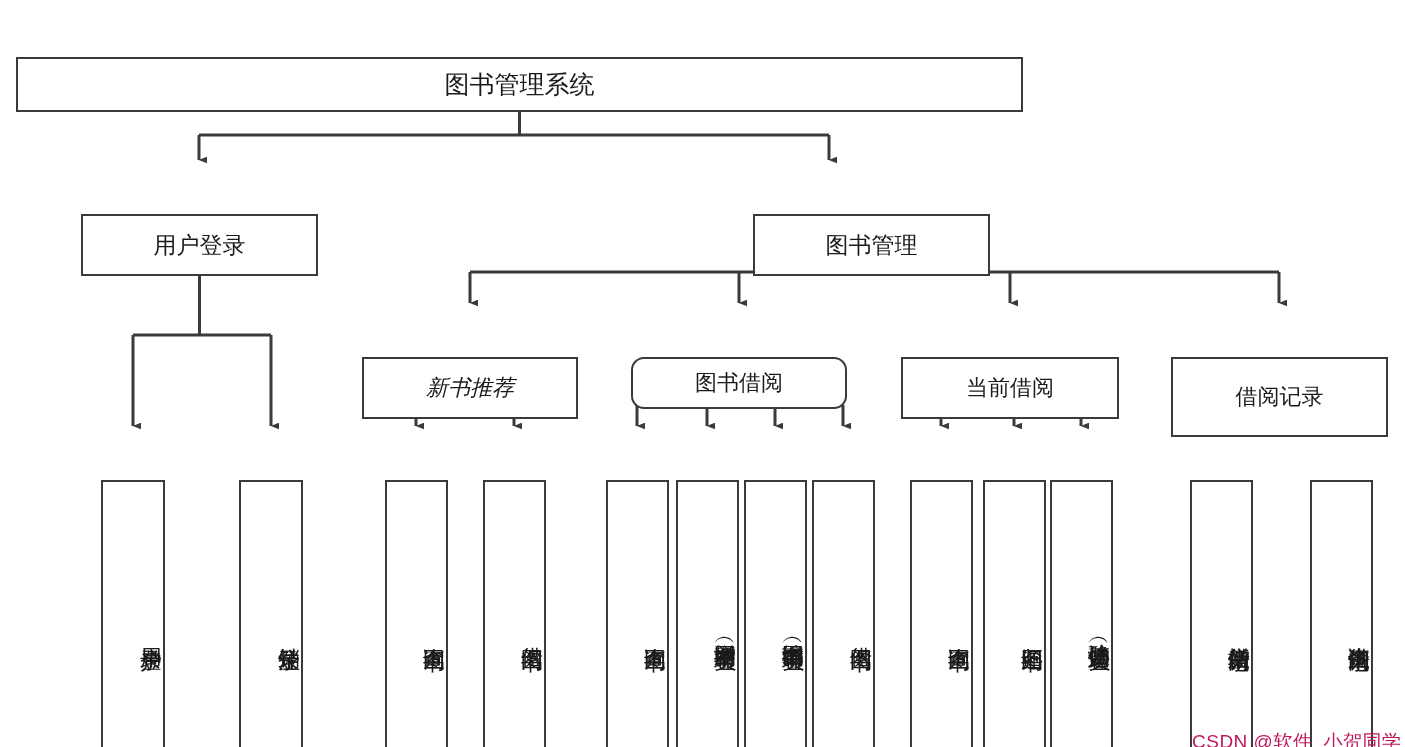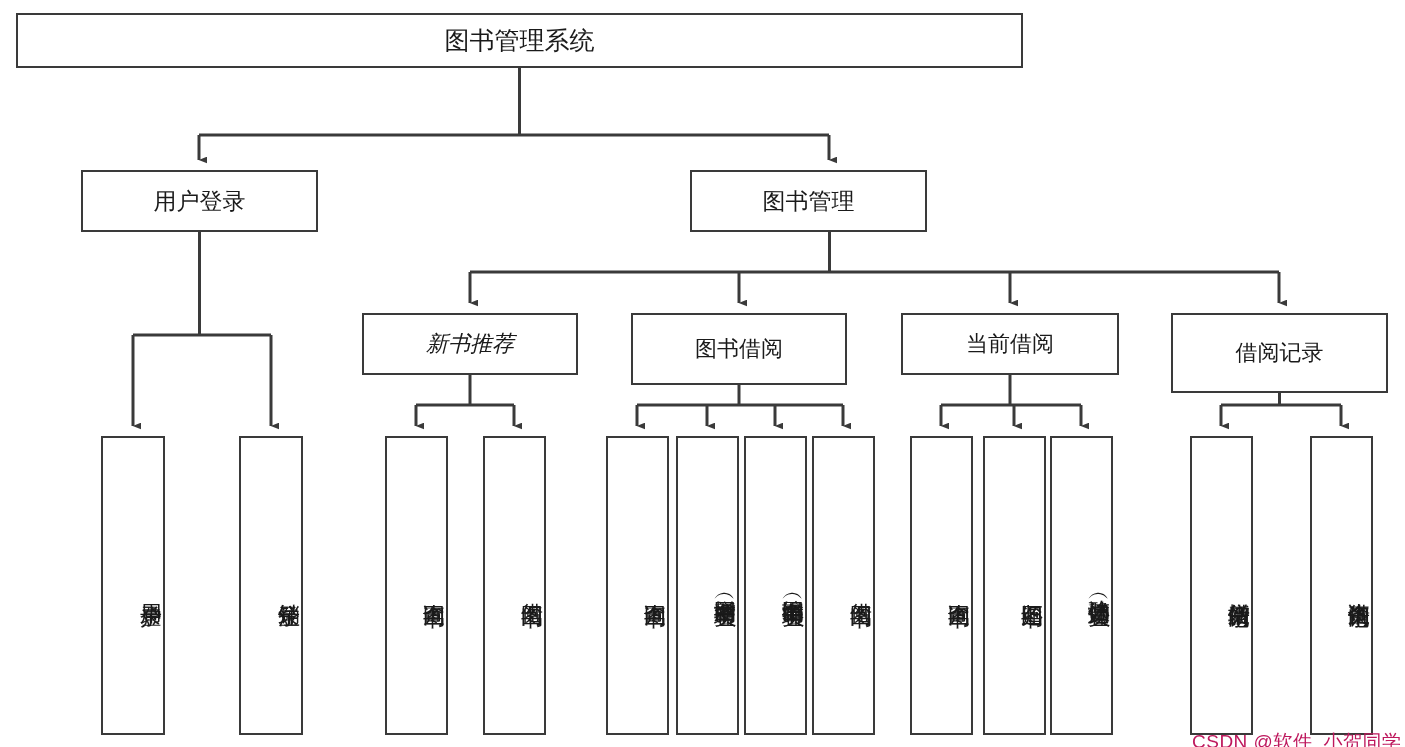--- a/index.html
+++ b/index.html
@@ -30,20 +30,21 @@
     position: absolute;
     box-sizing: border-box;
     background: #ffffff;
     border: 2px solid #3a3a3a;
     display: flex;
     align-items: center;
     justify-content: center;
     color: #1a1a1a;
     text-align: center;
     line-height: 1.05;
+    margin-top: 44px;
   }
   .node.root {
     font-size: 25px;
   }
   .node.lvl1 {
     font-size: 23px;
   }
   .node.lvl2 {
     font-size: 22px;
   }
@@ -120,27 +121,27 @@
       </g>
   </svg>
 
   <div id="node-layer">
       <div class="node root" style="left: 16px; top: 13px; width: 1007px; height: 55px;">
         <span class="node-label">图书管理系统</span>
       </div>
       <div class="node lvl1" style="left: 81px; top: 170px; width: 237px; height: 62px;">
         <span class="node-label">用户登录</span>
       </div>
-      <div class="node lvl1" style="left: 690px; top: 170px; width: 237px; height: 62px;">
+      <div class="node lvl1" style="left: 753px; top: 170px; width: 237px; height: 62px;">
         <span class="node-label">图书管理</span>
       </div>
       <div class="node lvl2" style="left: 362px; top: 313px; width: 216px; height: 62px; font-style: italic;">
         <span class="node-label">新书推荐</span>
       </div>
-      <div class="node lvl2" style="left: 631px; top: 313px; width: 216px; height: 72px;">
+      <div class="node lvl2" style="left: 631px; top: 313px; width: 216px; height: 52px; border-radius: 13px;">
         <span class="node-label">图书借阅</span>
       </div>
       <div class="node lvl2" style="left: 901px; top: 313px; width: 218px; height: 62px; text-align: right;">
         <span class="node-label">当前借阅</span>
       </div>
       <div class="node lvl2" style="left: 1171px; top: 313px; width: 217px; height: 80px;">
         <span class="node-label">借阅记录</span>
       </div>
       <div class="node leaf" style="left: 101px; top: 436px; width: 64px; height: 299px;">
         <span class="node-label">用户登录</span>

